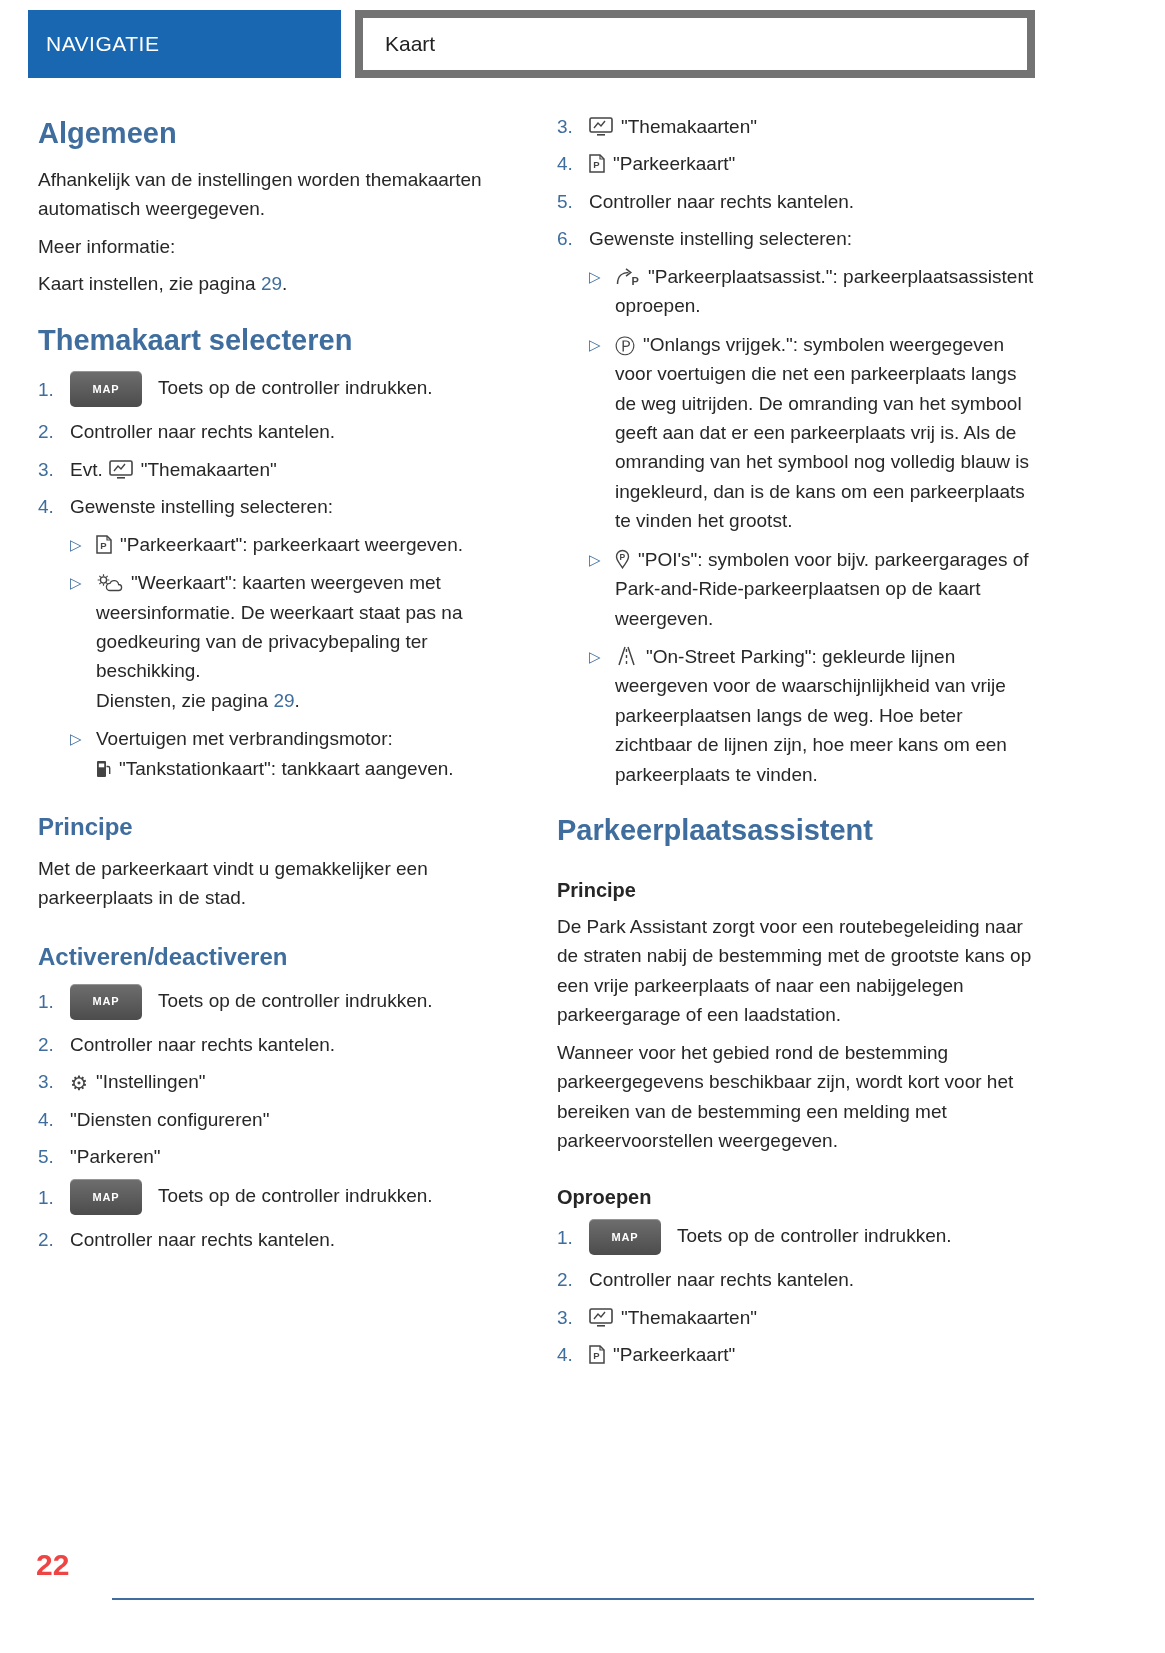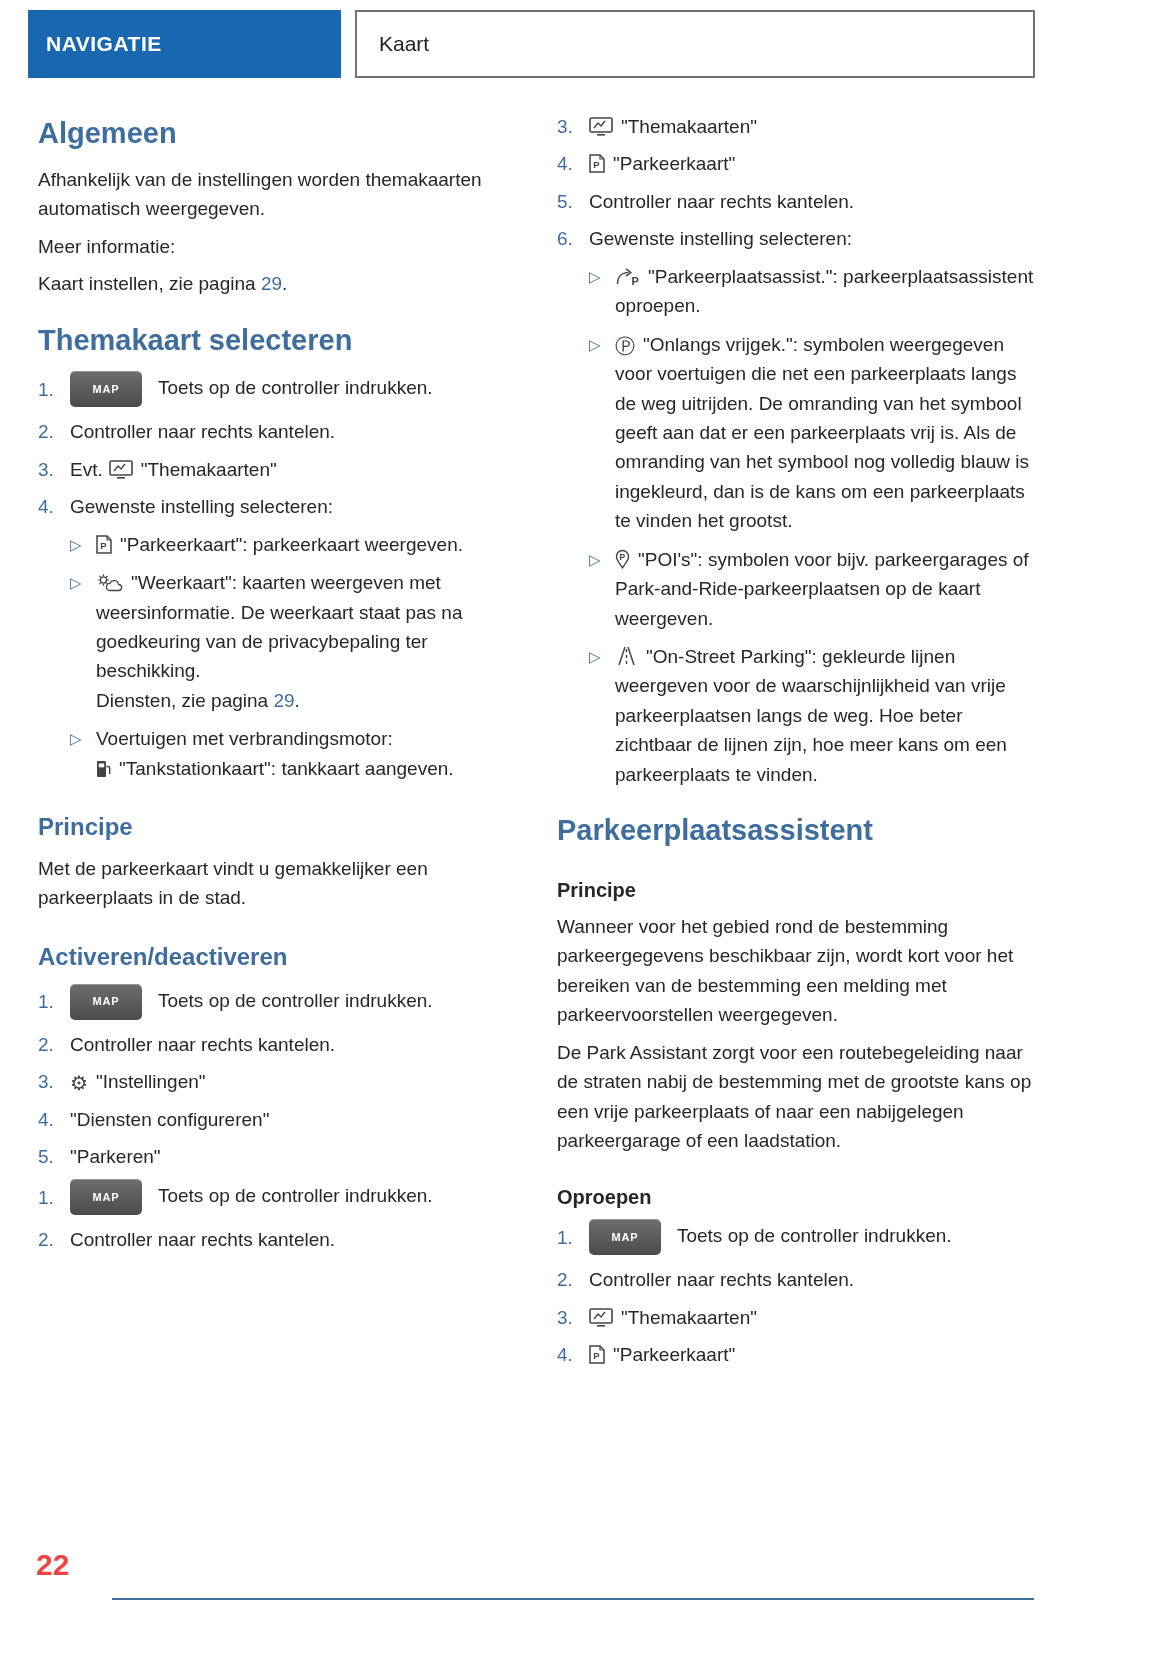--- a/index.html
+++ b/index.html
@@ -6,23 +6,23 @@
   .page{
     position:relative;width:1165px;height:1653px;background:#fff;overflow:hidden;
     font-family:"Liberation Sans",sans-serif;color:#272727;font-size:19px;line-height:1.55;
   }
   
   .page-header{position:absolute;top:10px;left:28px;display:flex;}
   .chapter-tab{
     width:313px;height:68px;background:#1a67b1;box-sizing:border-box;
     display:flex;align-items:center;padding-left:18px;margin-right:14px;
   }
-  .chapter-tab span{color:#fff;font-weight:bold;font-size:21px;letter-spacing:.5px;text-align:center;}
+  .chapter-tab span{color:#fff;font-weight:normal;font-size:21px;letter-spacing:.5px;text-align:center;}
   .section-box{
-    width:680px;height:68px;box-sizing:border-box;border:2px solid #737373;background:#fff;
+    width:680px;height:68px;box-sizing:border-box;border:8px solid #737373;background:#fff;
     display:flex;align-items:center;padding-left:22px;font-size:21px;color:#222;
   }
   
   .columns{position:absolute;top:112px;left:38px;width:1000px;display:flex;gap:38px;}
   .col{width:481px;flex:0 0 481px;}
   h1{font-size:29px;font-weight:bold;color:#3e6d9e;margin:24px 0 14px;line-height:1.2;}
   h1.first{margin-top:4px;}
   h2{font-size:24px;font-weight:bold;color:#3e6d9e;margin:30px 0 12px;line-height:1.2;}
   h3{font-size:20px;font-weight:bold;color:#262626;margin:30px 0 10px;line-height:1.2;}
   p.body{margin:8px 0 7px;}
@@ -254,22 +254,22 @@
                 <path d="M4 19 L10 1" fill="none" stroke="#444" stroke-width="1.5"></path>
                 <path d="M19 19 L13 1" fill="none" stroke="#444" stroke-width="1.5"></path>
                 <path d="M11.5 3 v3 M11.5 9 v3 M11.5 15 v3" stroke="#444" stroke-width="1.4"></path>
               </svg><span>"On-Street Parking": gekleurde lijnen weergeven voor de waarschijnlijkheid van vrije parkeerplaatsen langs de weg. Hoe beter zichtbaar de lijnen zijn, hoe meer kans om een parkeerplaats te vinden.</span>
           </span>
         </div>
       </div>
 
       <h1>Parkeerplaatsassistent</h1>
       <h3>Principe</h3>
+      <p class="body">De Park Assistant zorgt voor een routebegeleiding naar de straten nabij de bestemming met de grootste kans op een vrije parkeerplaats of naar een nabijgelegen parkeergarage of een laadstation.</p>
       <p class="body">Wanneer voor het gebied rond de bestemming parkeergegevens beschikbaar zijn, wordt kort voor het bereiken van de bestemming een melding met parkeervoorstellen weergegeven.</p>
-      <p class="body">De Park Assistant zorgt voor een routebegeleiding naar de straten nabij de bestemming met de grootste kans op een vrije parkeerplaats of naar een nabijgelegen parkeergarage of een laadstation.</p>
 
       <h3>Oproepen</h3>
       <div class="step tall">
         <span class="num">1.</span>
         <span class="step-body">
           <span class="map-key">
               <span>MAP</span>
             </span>
           <span>Toets op de controller indrukken.</span>
         </span>

